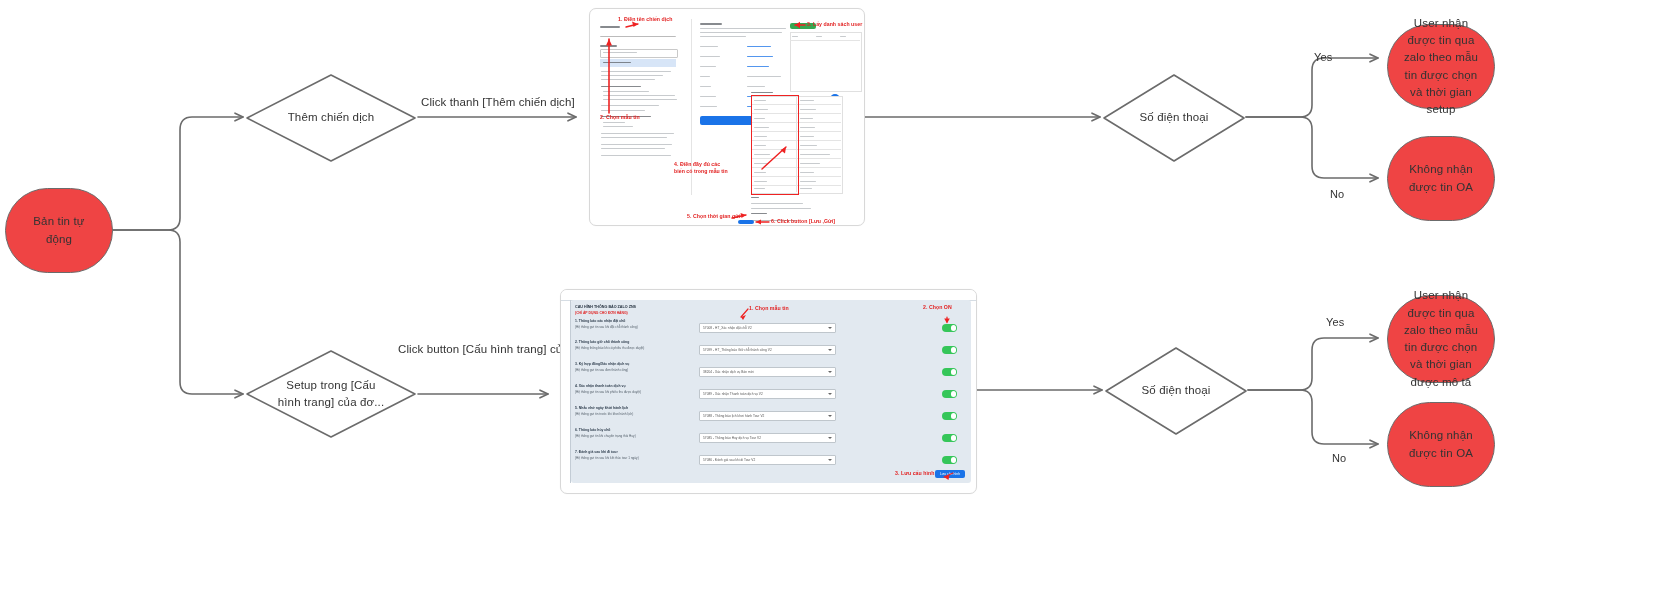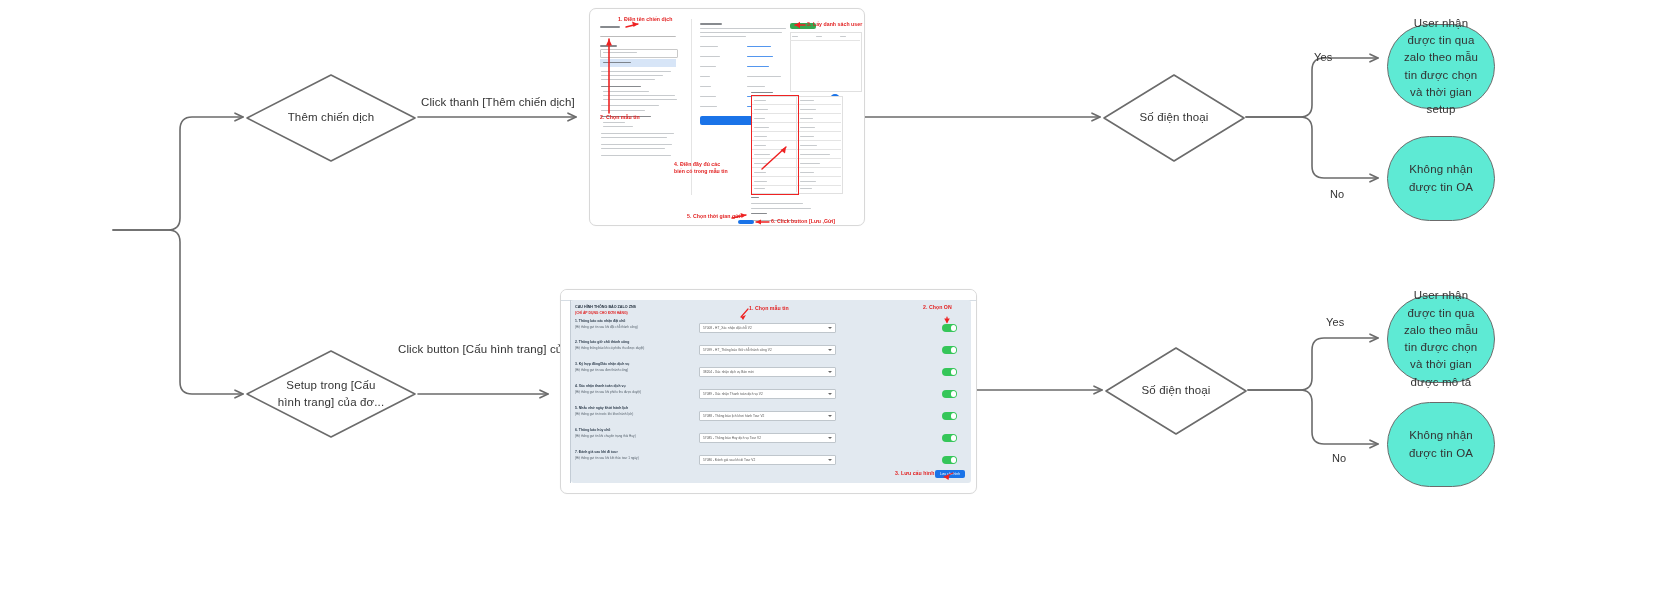--- a/index.html
+++ b/index.html
@@ -34,21 +34,21 @@
     text-align: center;
     color: #333333;
     font-size: 11.5px;
     line-height: 1.5;
     letter-spacing: 0.15px;
   }
   .node .lbl { padding: 0 14px; }
   .terminator {
     border: 1.6px solid #6b6b6b;
     border-radius: 58px;
-    background: #5eead4;
+    background: #ef4444;
   }
   .decision-wrap { background: transparent; }
   .decision-wrap svg { position: absolute; left:0; top:0; }
   .decision-wrap .lbl {
     position: relative;
     z-index: 2;
     width: 62%;
   }
   .edge-label {
     position: absolute;
@@ -260,20 +260,23 @@
 
       <path d="M418,394 L548,394" marker-end="url(#arw)"></path>
 
       <path d="M976,390 L1102,390" marker-end="url(#arw)"></path>
 
       <path d="M1248,390 L1300,390 Q1312,390 1312,378 L1312,350 Q1312,338 1324,338 L1378,338" marker-end="url(#arw)"></path>
       <path d="M1248,390 L1300,390 Q1312,390 1312,402 L1312,432 Q1312,444 1324,444 L1378,444" marker-end="url(#arw)"></path>
     </g>
   </svg>
 
+  <div class="node terminator" style="left:5px; top:188px; width:108px; height:85px;">
+    <span class="lbl">Bản tin tự động</span>
+  </div>
 
   <div class="node decision-wrap" style="left:244px; top:348px; width:174px; height:92px;">
     <svg width="174" height="92">
       <polygon points="87,3 171,46 87,89 3,46" fill="#ffffff" stroke="#6b6b6b" stroke-width="1.6" stroke-linejoin="round"></polygon>
     </svg>
     <span class="lbl">Setup trong [Cấu hình trang] của đơ...</span>
   </div>
 
   <div class="node decision-wrap" style="left:244px; top:72px; width:174px; height:92px;">
     <svg width="174" height="92">

